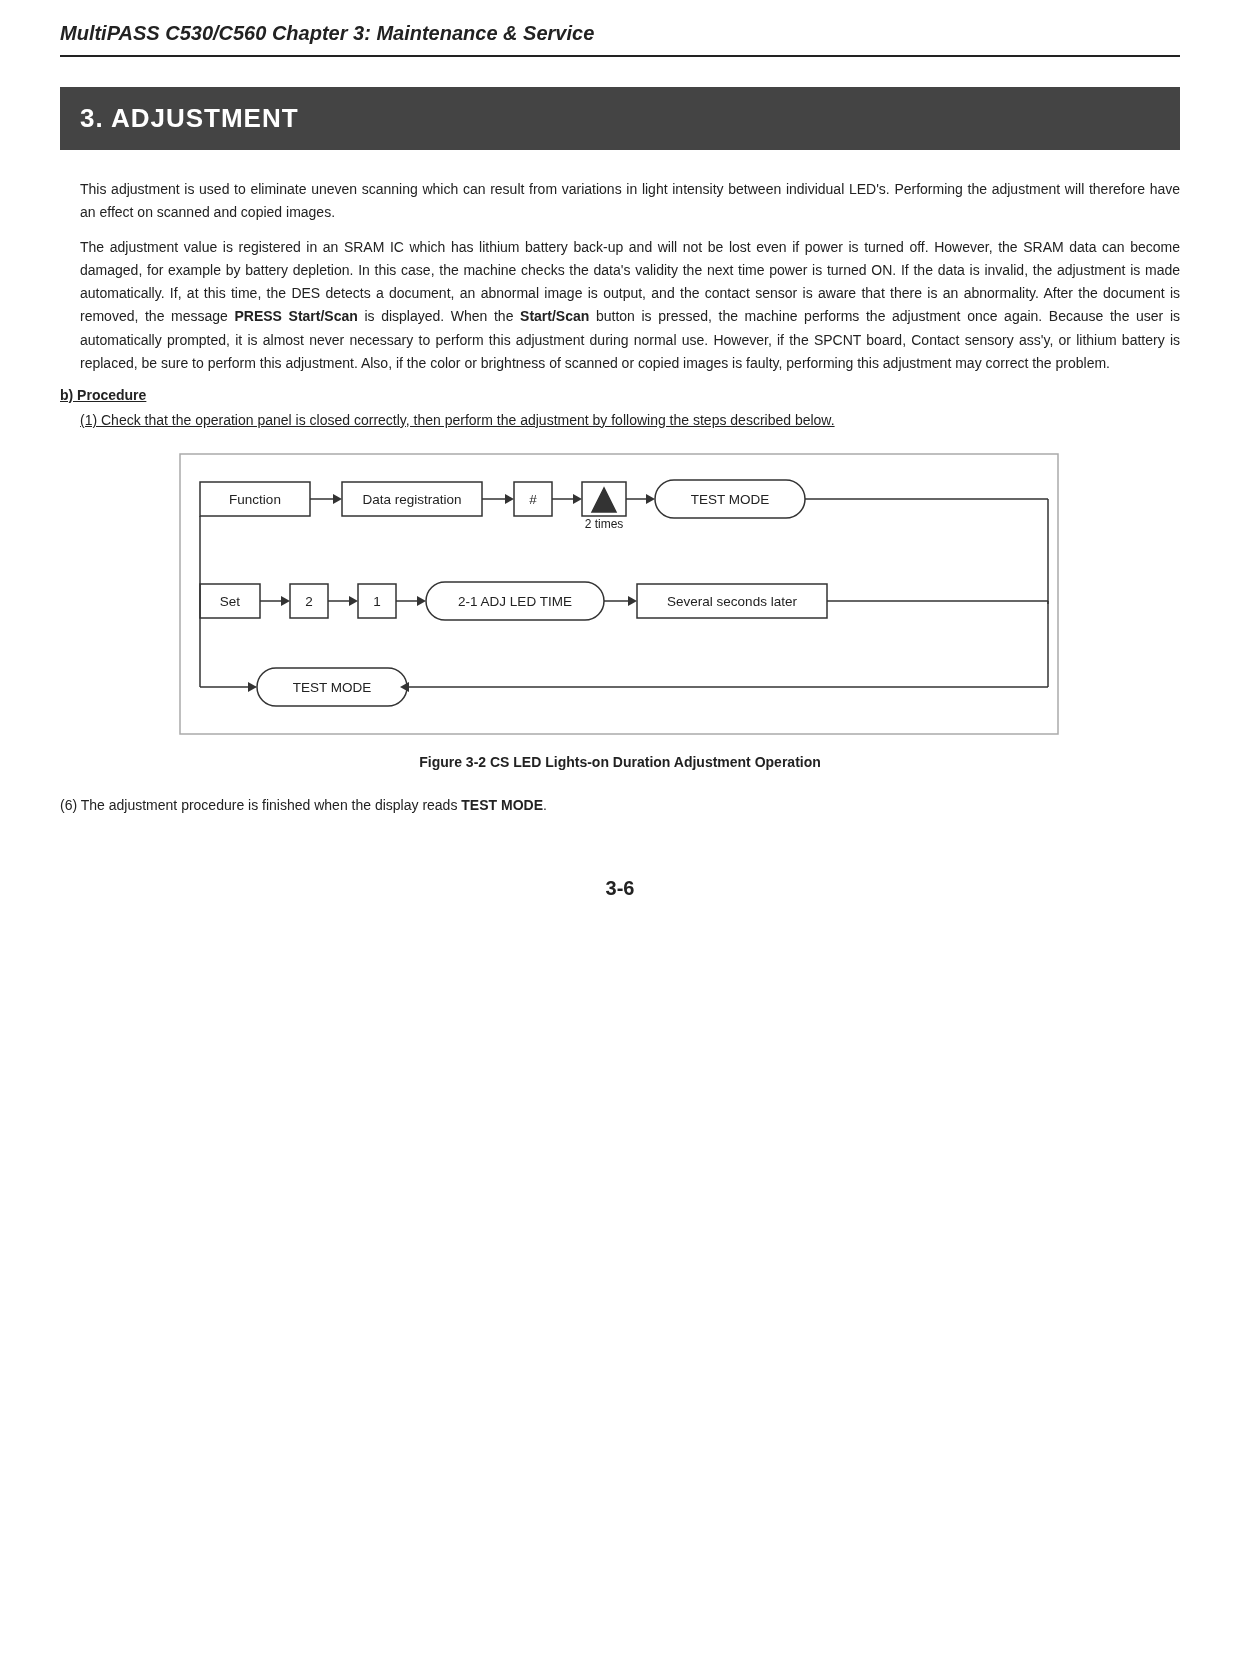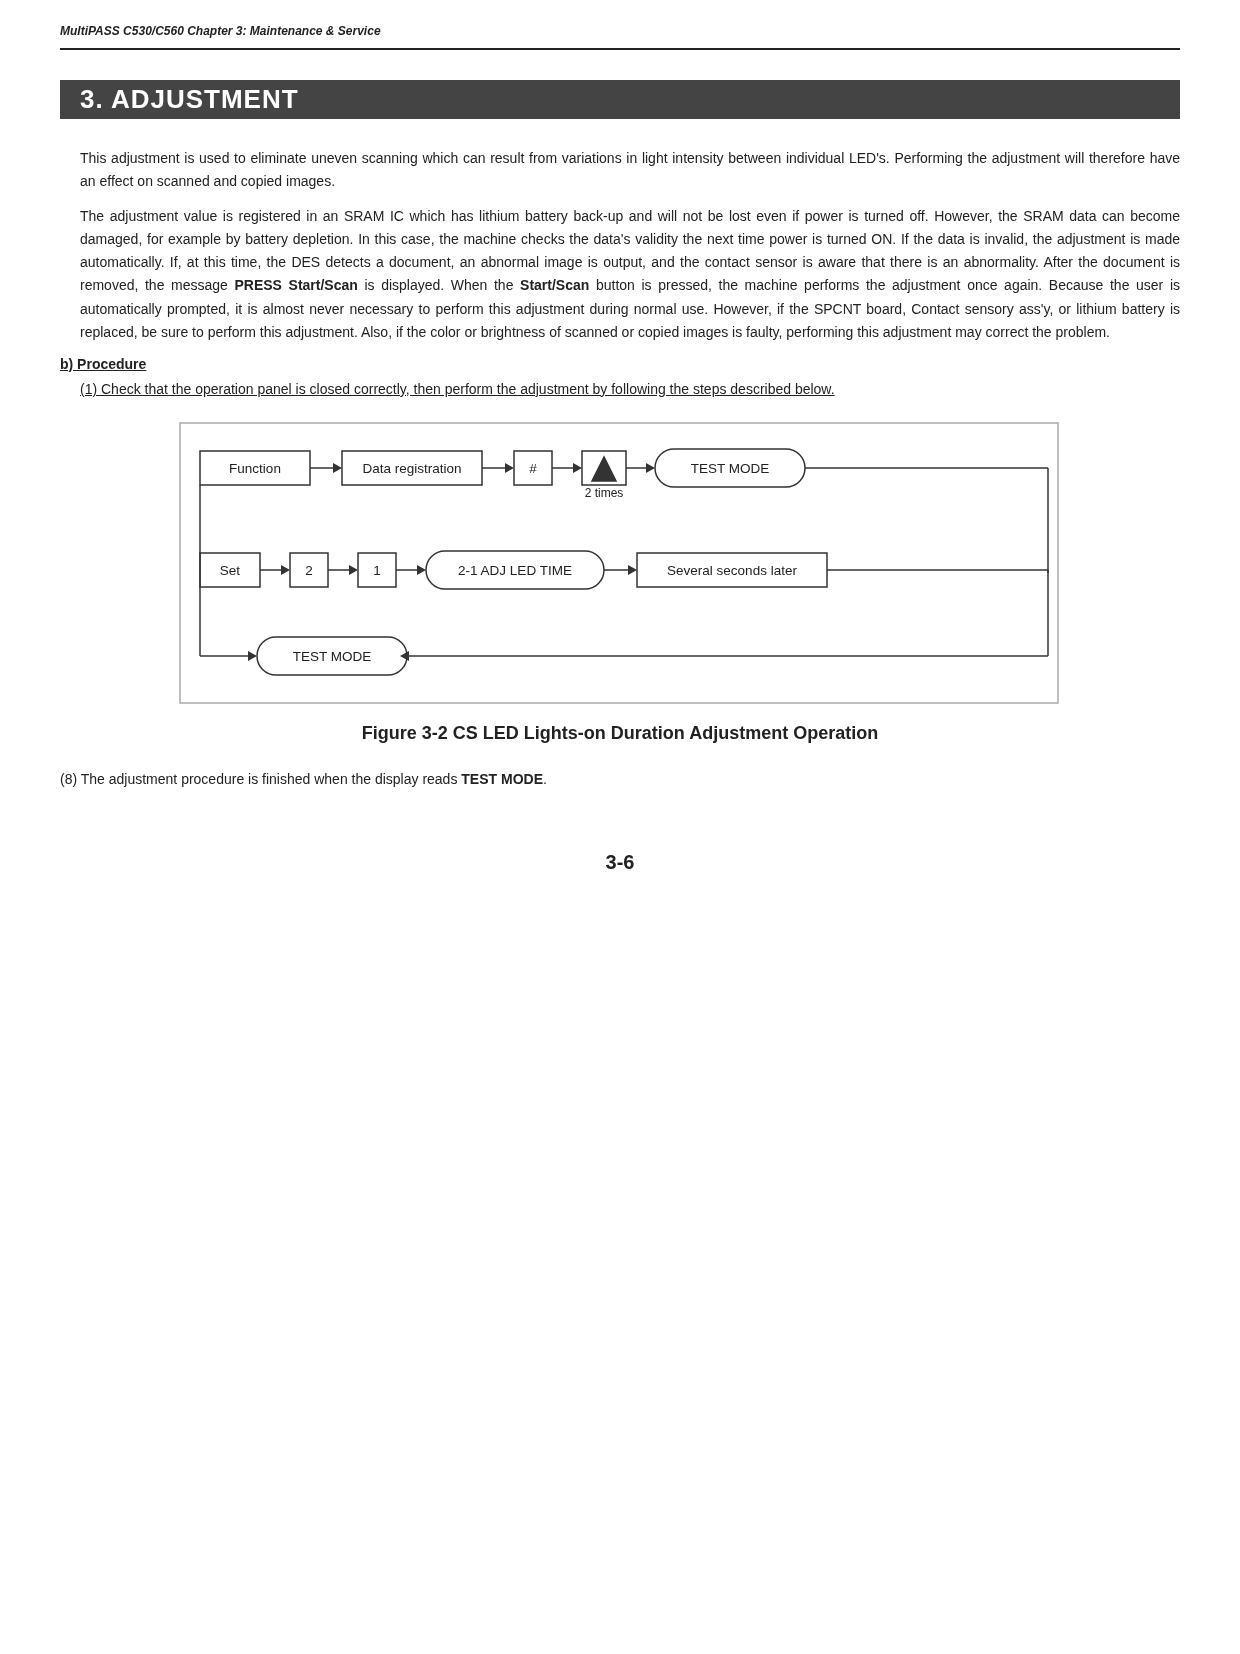--- a/index.html
+++ b/index.html
@@ -22,31 +22,31 @@
 
     
     .page-header {
       padding: 22px 0 10px 0;
       border-bottom: 2px solid #222;
       margin-bottom: 30px;
     }
     .page-header-title {
       font-style: italic;
       font-weight: bold;
-      font-size: 12px;
+      font-size: 20px;
       color: #222;
     }
 
     
     .section-title-block {
       background: #444;
       color: #fff;
       font-size: 26px;
       font-weight: bold;
-      padding: 4px 20px;
+      padding: 16px 20px;
       margin-bottom: 28px;
       letter-spacing: 1px;
     }
 
     
     .subsection-title {
       font-size: 15.5px;
       font-weight: bold;
       margin-bottom: 8px;
     }
@@ -61,21 +61,21 @@
       font-size: 14px;
       line-height: 1.65;
       margin-bottom: 12px;
       text-align: justify;
     }
 
     
     .figure-caption {
       text-align: center;
       font-weight: bold;
-      font-size: 18px;
+      font-size: 14px;
       margin: 10px 0 24px 0;
     }
 
     .procedure-text {
       font-size: 14px;
       line-height: 1.65;
       margin-left: 20px;
       margin-bottom: 12px;
       text-decoration: underline;
     }
@@ -210,18 +210,18 @@
     <line x1="878" y1="243" x2="237" y2="243" stroke="#333" stroke-width="1.5"></line>
     <polygon points="239,238 230,243 239,248" fill="#333"></polygon>
 
   </svg>
 
   <div class="figure-caption">
     <span>Figure 3-2 CS LED Lights-on Duration Adjustment Operation</span>
   </div>
 
   <div class="paragraph">
-    <span>(8) The adjustment procedure is finished when the display reads </span><strong>TEST MODE</strong><span>.</span>
+    <span>(6) The adjustment procedure is finished when the display reads </span><strong>TEST MODE</strong><span>.</span>
   </div>
 
   <div class="page-number">3-6</div>
 
 </div>
 
 </body></html>

